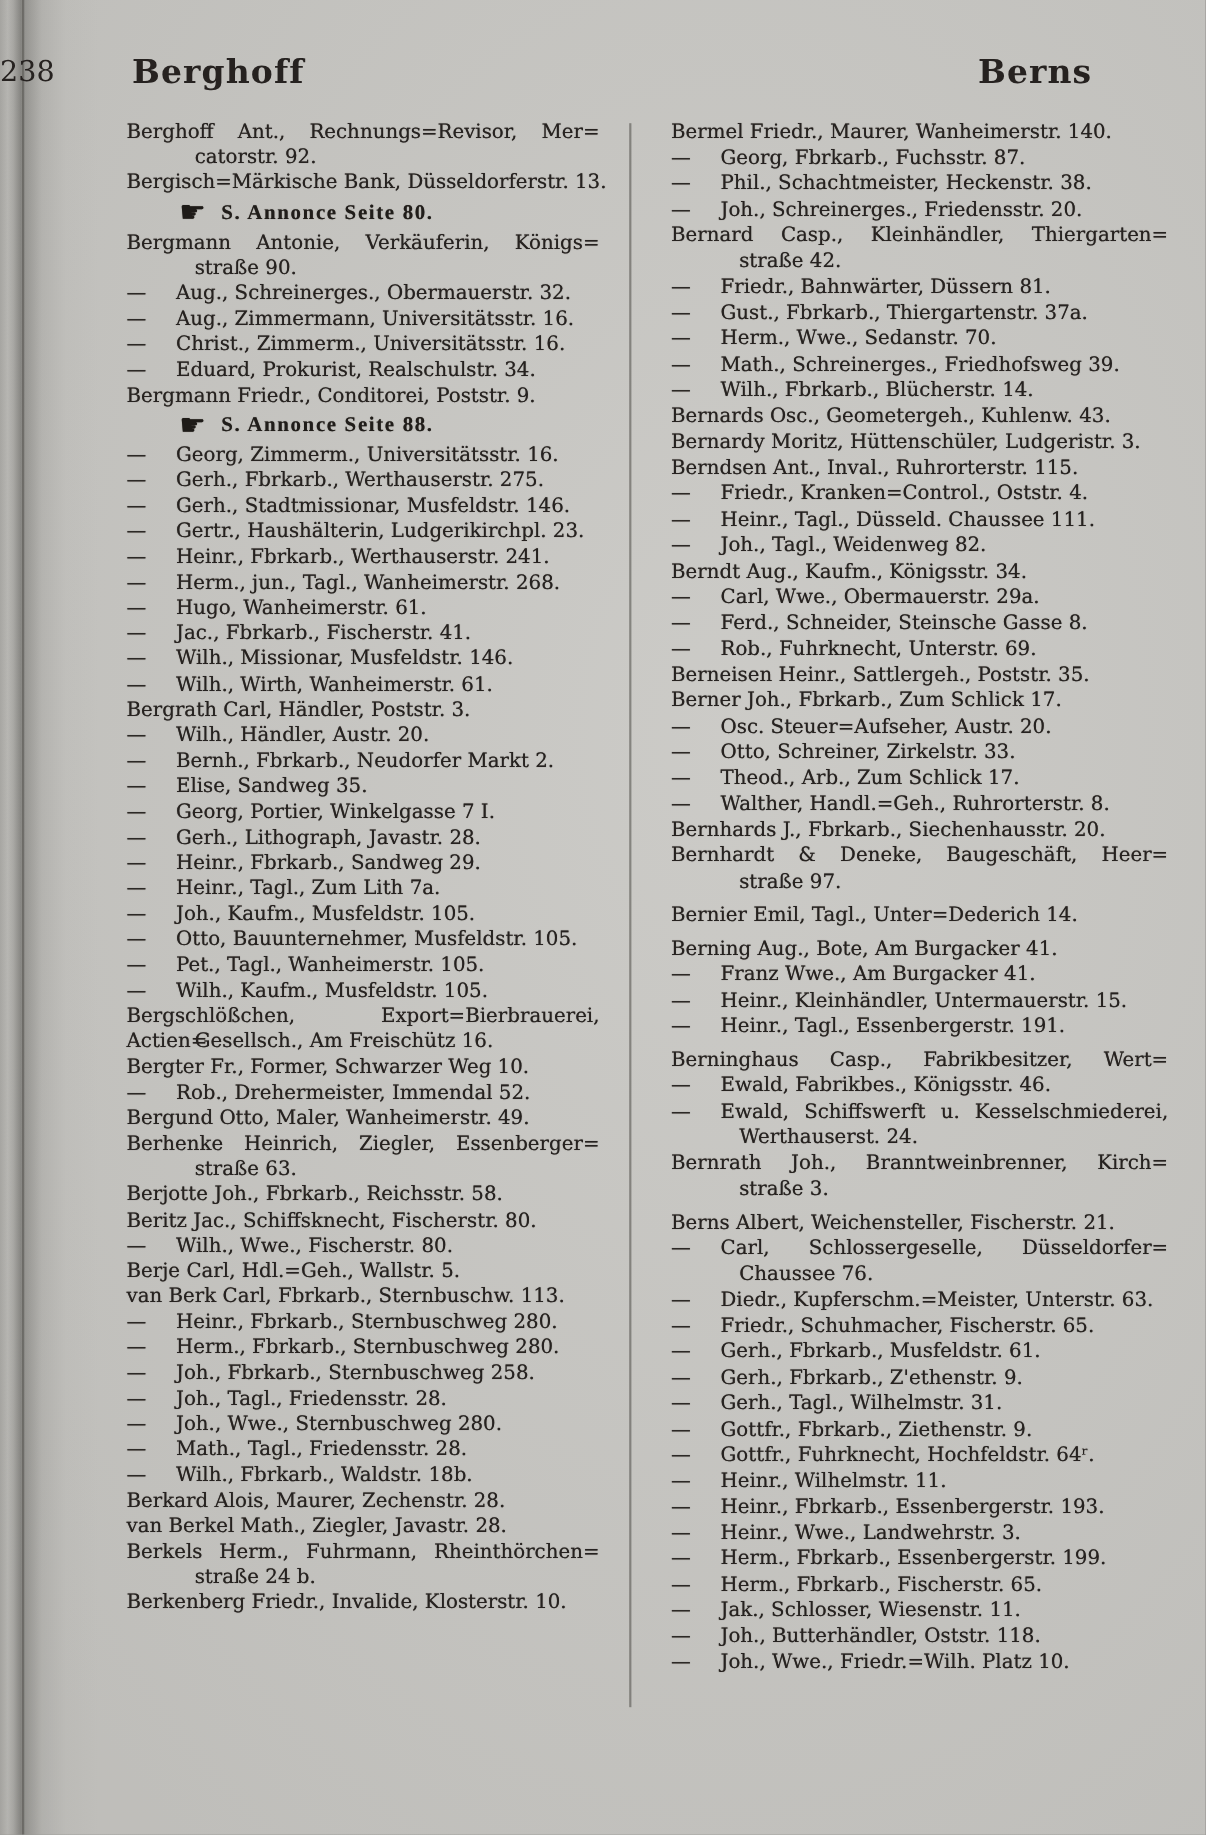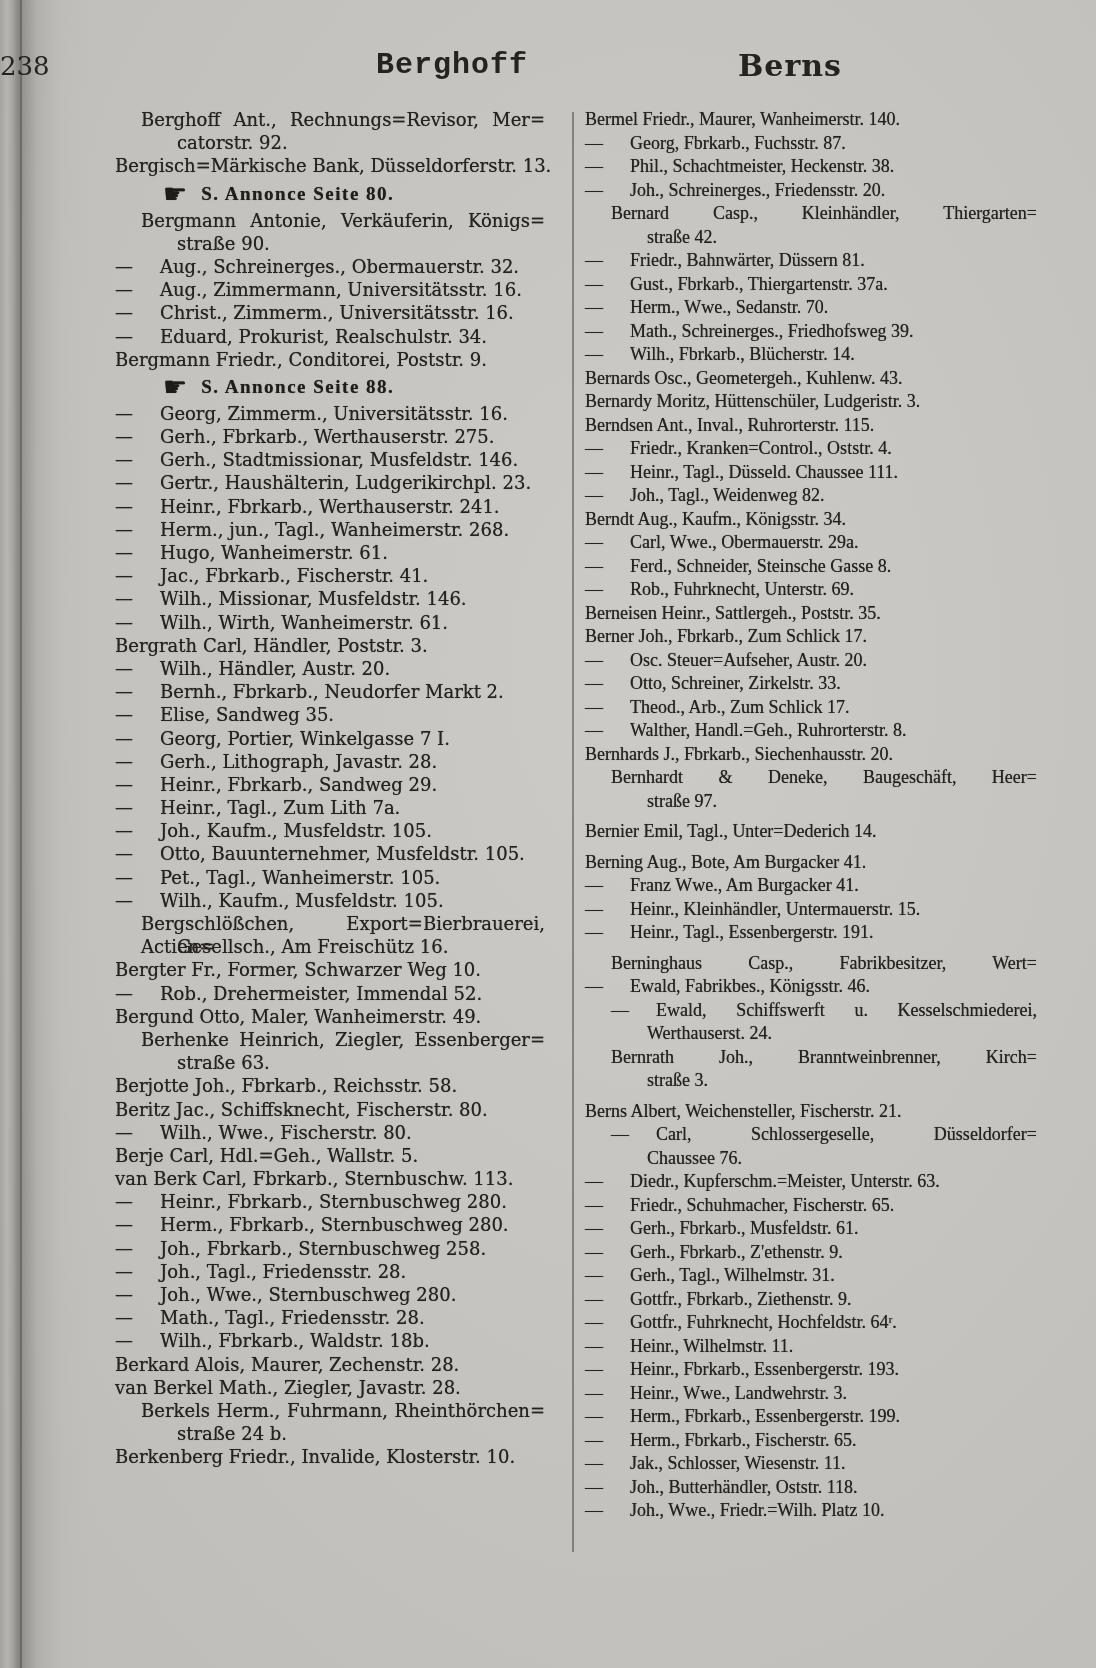--- a/index.html
+++ b/index.html
@@ -6,32 +6,32 @@
   .page{
     position:relative;width:1096px;height:1668px;overflow:hidden;
     background:
       radial-gradient(ellipse at 60% 40%, rgba(255,255,255,0.05), rgba(0,0,0,0.05) 90%),
       linear-gradient(to right,#adaca8 0px,#bebdb9 7px,#b0afab 12px,#8b8a86 19px,#9c9b97 23px,#bab9b5 38px,#c6c5c1 60px,#c9c8c4 90px,#c9c8c4 100%);
     font-family:"DejaVu Serif", serif;
     color:#262220;
   }
   .edge-line{position:absolute;left:20px;top:0;width:2px;height:100%;background:rgba(70,68,64,0.45);}
   .header{position:absolute;top:48px;left:0;width:100%;height:40px;}
-  .h-left{position:absolute;left:98px;width:430px;text-align:right;font-weight:bold;font-size:30px;letter-spacing:1px;font-family:Liberation Mono, monospace;}
+  .h-left{position:absolute;left:120px;width:430px;text-align:left;font-weight:bold;font-size:30px;letter-spacing:1px;}
   .h-center{position:absolute;left:0;right:0;text-align:left;font-size:26px;top:3px;}
-  .h-right{position:absolute;left:570px;width:440px;text-align:center;font-weight:bold;font-size:30px;letter-spacing:1px;}
+  .h-right{position:absolute;left:553px;width:440px;text-align:right;font-weight:bold;font-size:30px;letter-spacing:1px;}
   .divider{position:absolute;left:572px;top:112px;width:2px;height:1440px;background:rgba(76,74,70,0.55);}
   .col{position:absolute;top:108px;font-size:18px;text-shadow:0 0 0.7px rgba(42,36,30,0.75);}
   .col-left{left:115px;width:430px;}
-  .col-right{left:585px;width:452px;font-family:Liberation Serif, serif;}
+  .col-right{left:610px;width:452px;}
   .line{white-space:nowrap;}
   .col-left .line{height:23.2px;line-height:23.2px;}
   .col-right .line{height:23.5px;line-height:23.5px;}
   .line.cont{padding-left:62px;}
-  .line.just{white-space:normal;text-align:justify;text-align-last:justify;margin-left:26px;}
+  .line.just{white-space:normal;text-align:justify;text-align-last:justify;}
   .line.gap{margin-top:7px;}
   .line.annonce{height:31px !important;line-height:31px !important;display:flex;align-items:center;padding-left:48px;white-space:normal;}
   .manicule{font-family:"DejaVu Sans", sans-serif;font-size:27px;line-height:1;margin-right:14px;color:#1e1b18;}
   .annonce-text{font-family:"Liberation Serif", serif;font-weight:bold;font-size:19px;letter-spacing:1.5px;color:#201d1a;}
 </style>
 </head>
 <body>
 
 <div class="page">
   <div class="edge-line"></div>

